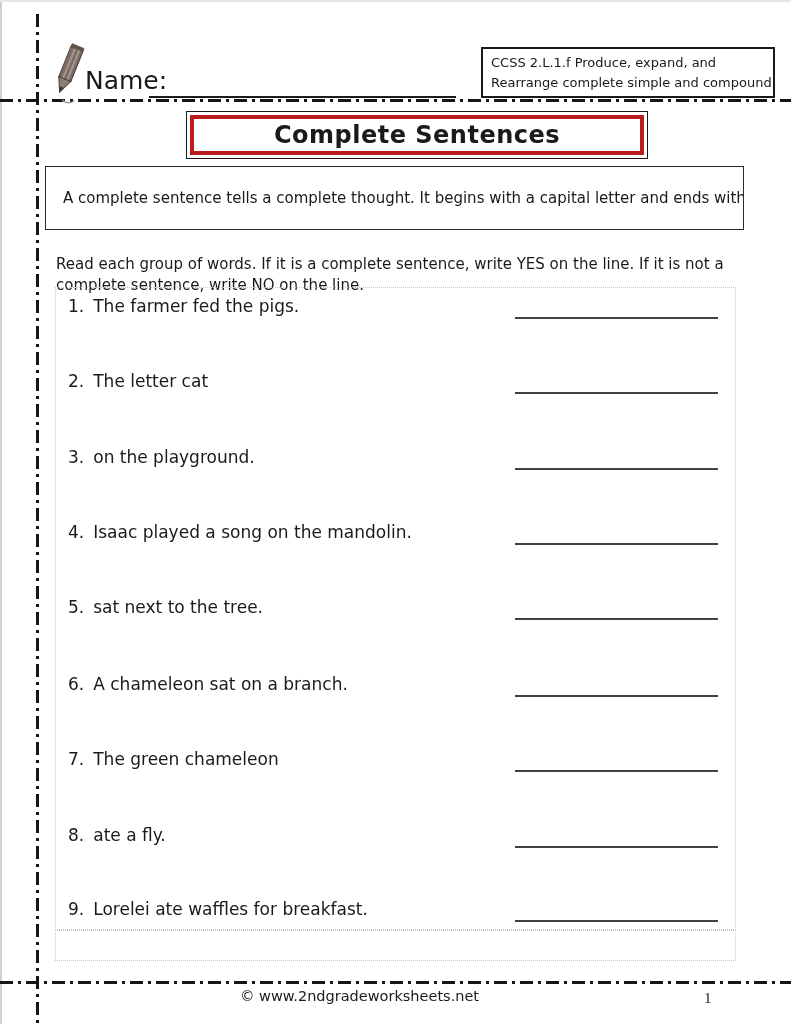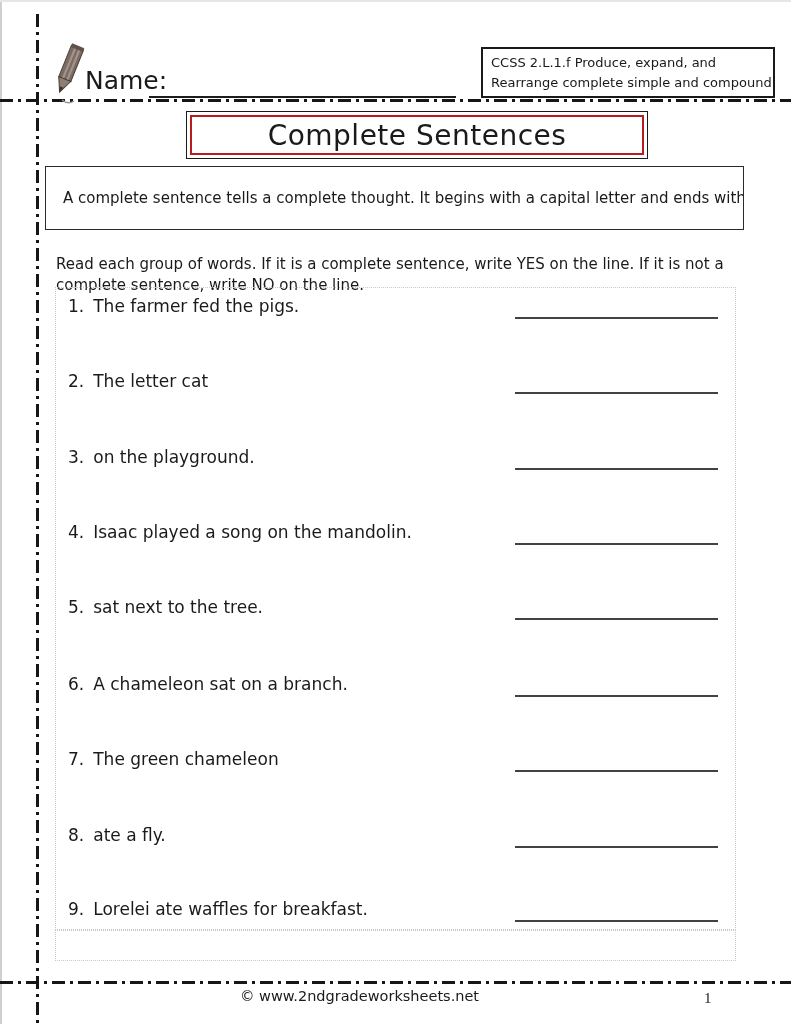--- a/index.html
+++ b/index.html
@@ -31,23 +31,23 @@
     position:absolute;left:481px;top:47px;width:294px;height:51px;
     border:2px solid #1a1a1a;box-sizing:border-box;
     padding:4px 8px;font-size:13px;line-height:1.5;white-space:nowrap;overflow:hidden;
   }
   
   .title-box{
     position:absolute;left:186px;top:111px;width:462px;height:48px;
     border:1.5px solid #1a1a1a;box-sizing:border-box;padding:3px;
   }
   .title-inner{
-    width:100%;height:100%;box-sizing:border-box;border:2px solid #b91c1c;
+    width:100%;height:100%;box-sizing:border-box;border:4px solid #b91c1c;
     display:flex;align-items:center;justify-content:center;
-    font-size:28px;font-weight:400;letter-spacing:.5px;
+    font-size:24px;font-weight:700;letter-spacing:.5px;
   }
   
   .def-box{
     position:absolute;left:45px;top:166px;width:699px;height:64px;
     border:1.5px solid #2a2a2a;box-sizing:border-box;
     display:flex;align-items:center;padding:0 0 0 17px;
     font-size:15px;white-space:nowrap;overflow:hidden;
   }
   
   .directions{position:absolute;left:56px;top:242px;width:692px;font-size:15px;line-height:1.42;margin-top:12px;}

